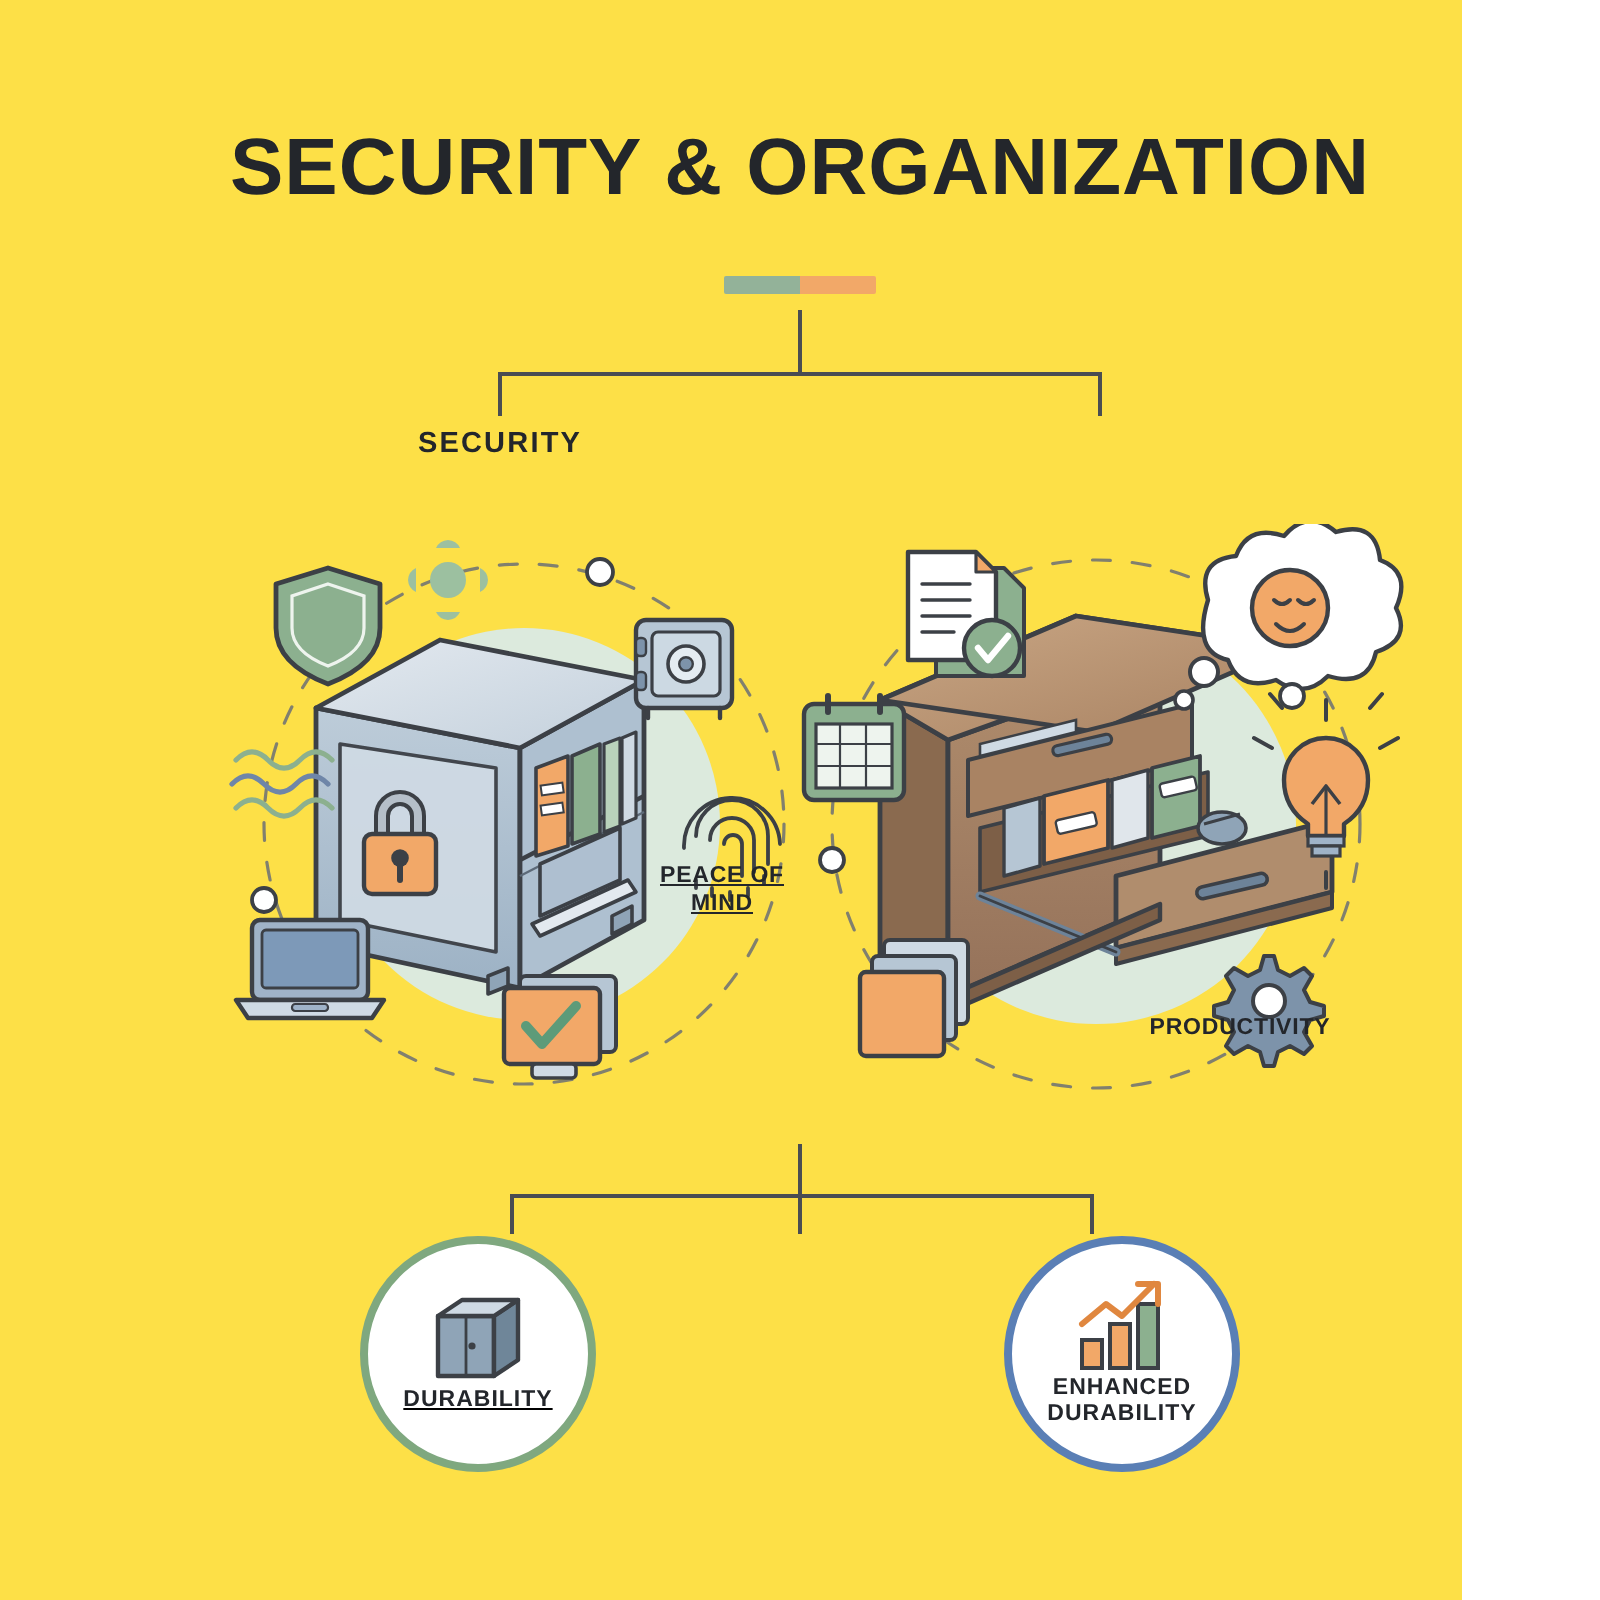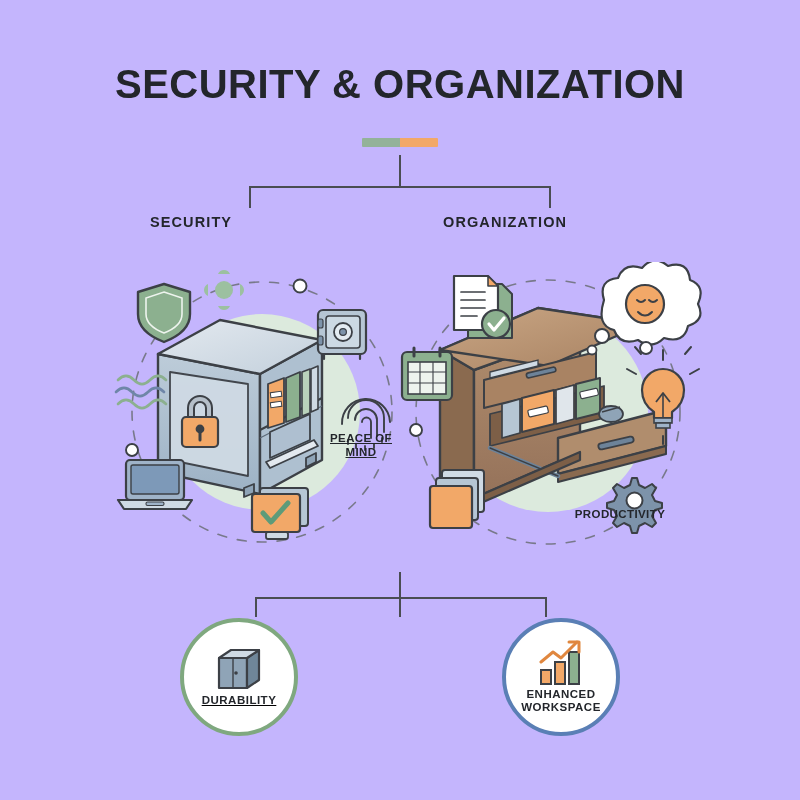--- a/index.html
+++ b/index.html
@@ -6,23 +6,23 @@
   html, body {
     margin: 0;
     padding: 0;
     background: #ffffff;
   }
   body {
     font-family: "Liberation Sans", sans-serif;
   }
   #canvas {
     position: relative;
-    width: 800px;
+    width: 731px;
     height: 800px;
-    background: #c4b5fd;
+    background: #fde047;
     overflow: hidden;
   }
 
   
   #title {
     position: absolute;
     top: 62px;
     left: 0;
     width: 800px;
     text-align: center;
@@ -54,20 +54,21 @@
   #bracket-top{ left: 249px; top: 186px;  width: 302px;height: 2px; }
   #drop-left  { left: 249px; top: 186px;  width: 2px;  height: 22px; }
   #drop-right { left: 549px; top: 186px;  width: 2px;  height: 22px; }
 
   .branch-label {
     position: absolute;
     font-size: 14.5px;
     font-weight: 700;
     letter-spacing: 1.1px;
     color: #23262b;
+    text-align: center;
     white-space: nowrap;
   }
   #branch-security     { top: 214px; left: 150px; width: 200px; }
   #branch-organization { top: 214px; left: 443px; width: 215px; }
 
   
   .cluster { position: absolute; }
   #cluster-security     { left: 110px; top: 262px; width: 300px; height: 300px; }
   #cluster-organization { left: 398px; top: 262px; width: 310px; height: 300px; }
   .cluster svg { display: block; }
@@ -146,21 +147,20 @@
     <div class="seg seg-a" style="background:#93b299"></div>
     <div class="seg seg-b" style="background:#f2a868"></div>
   </div>
 
   <div class="line" id="stem-top"></div>
   <div class="line" id="bracket-top"></div>
   <div class="line" id="drop-left"></div>
   <div class="line" id="drop-right"></div>
 
   <div class="branch-label" id="branch-security">SECURITY</div>
-  <div class="branch-label" id="branch-organization">ORGANIZATION</div>
 
   <div class="cluster" id="cluster-security">
     <svg width="300" height="300" viewBox="0 0 300 300">
       <defs>
         <linearGradient id="cabTop" x1="0" y1="0" x2="1" y2="1">
           <stop offset="0" stop-color="#e3e9ef"></stop>
             <stop offset="1" stop-color="#c3d0dc"></stop>
         </linearGradient>
         <linearGradient id="cabFront" x1="0" y1="0" x2="0" y2="1">
           <stop offset="0" stop-color="#bdccd9"></stop>
@@ -409,18 +409,18 @@
       <div class="badge-icon">
         <svg width="52" height="46" viewBox="0 0 52 46">
           <rect x="6" y="30" width="10" height="14" fill="#f2a868" stroke="#3c4046" stroke-width="2"></rect>
           <rect x="20" y="22" width="10" height="22" fill="#f2a868" stroke="#3c4046" stroke-width="2"></rect>
           <rect x="34" y="12" width="10" height="32" fill="#8cb08f" stroke="#3c4046" stroke-width="2"></rect>
           <path d="M6 22 L18 12 L26 18 L42 2" fill="none" stroke="#e0873f" stroke-width="3" stroke-linecap="round" stroke-linejoin="round"></path>
           <path d="M34 2 L44 2 L44 12" fill="none" stroke="#e0873f" stroke-width="3" stroke-linecap="round" stroke-linejoin="round"></path>
         </svg>
       </div>
       <div class="badge-label">ENHANCED
-WORKSPACE</div>
+DURABILITY</div>
     </div>
 
   </div>
 
 </div>
 
 </body></html>

